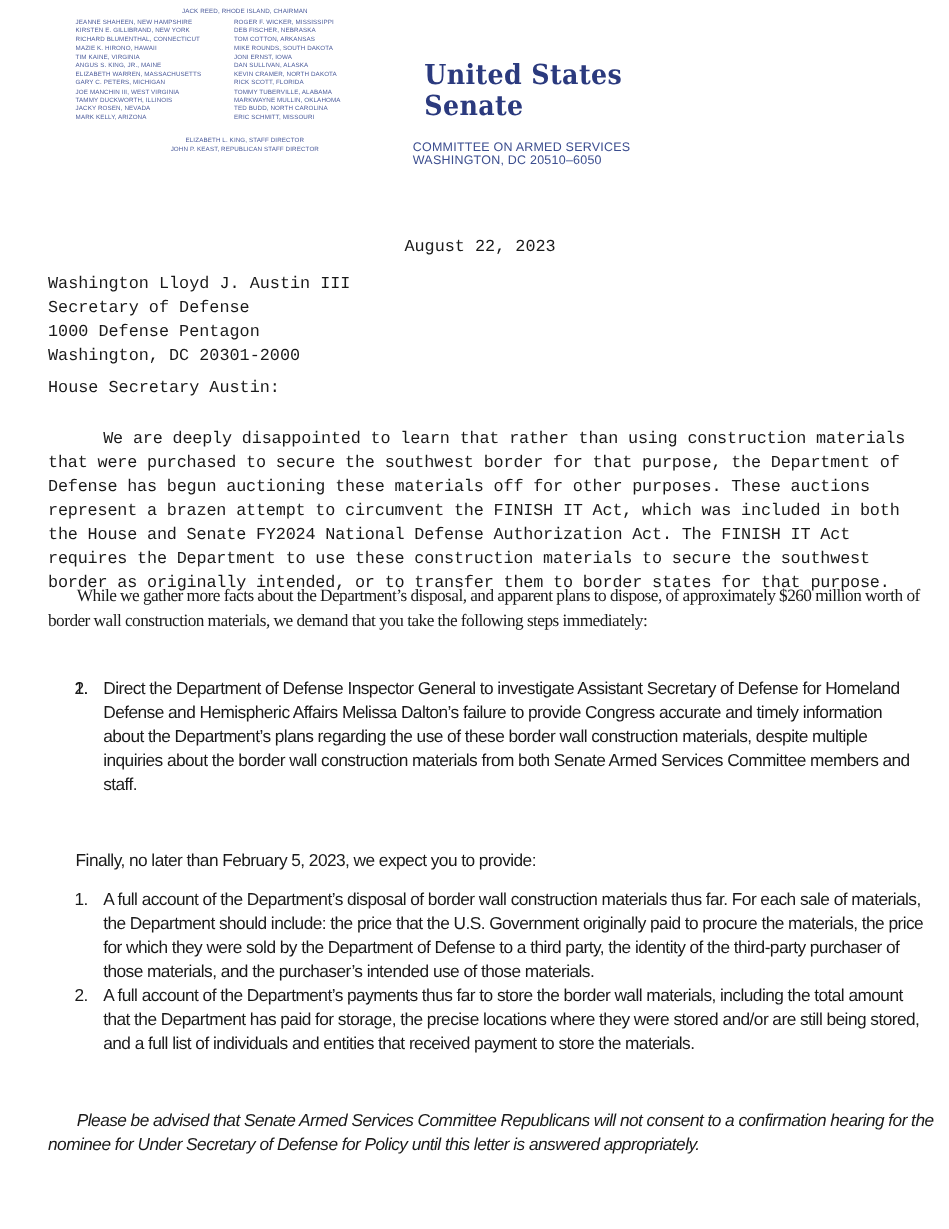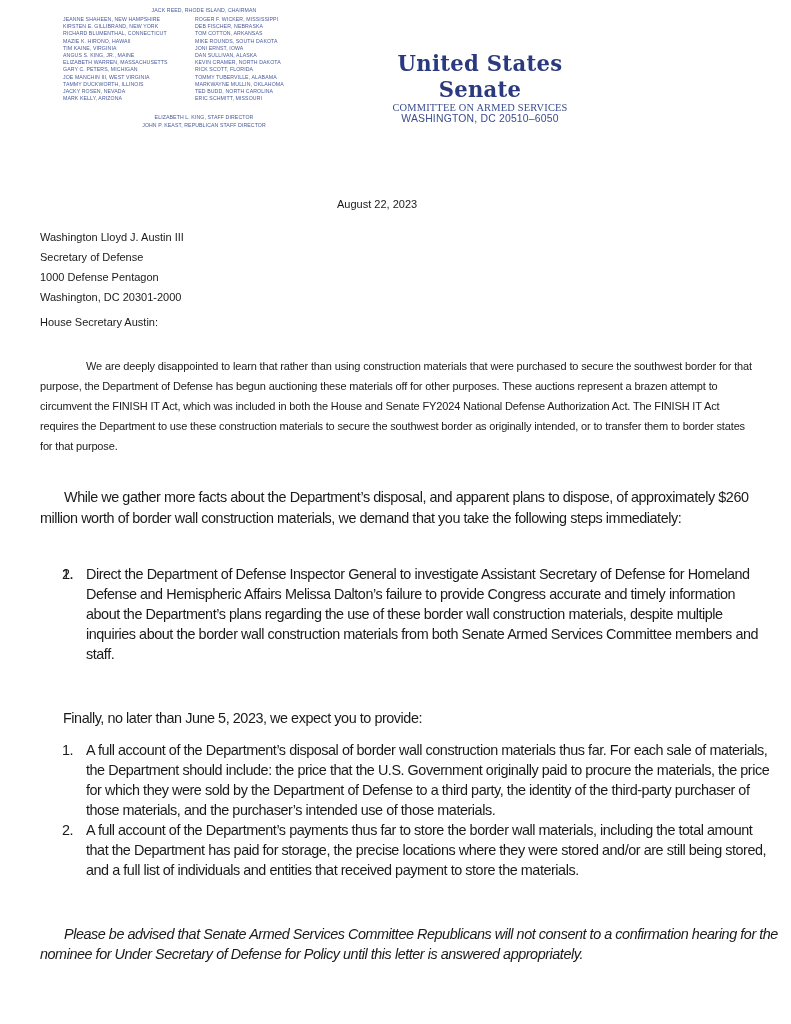--- a/index.html
+++ b/index.html
@@ -8,34 +8,34 @@
 
   
   .lh-left { position: absolute; left: 63px; top: 6px; width: 262px; font-family: "Liberation Sans", sans-serif; color: #4a5a9a; font-size: 5.2px; letter-spacing: 0.1px; }
   .lh-chair { text-align: center; margin-left: 20px; line-height: 8px; }
   .lh-cols { display: flex; margin-top: 2px; }
   .lh-col { width: 130px; }
   .lh-col div { line-height: 7.2px; white-space: nowrap; }
   .lh-col.right { padding-left: 2px; }
   .lh-staff { text-align: center; margin-top: 12px; margin-left: 20px; line-height: 7.4px; }
 
-  .lh-right { position: absolute; left: 360px; top: 50px; width: 240px; text-align: center; color: #2e3c7c; }
+  .lh-right { position: absolute; left: 344px; top: 50px; width: 240px; color: #2e3c7c; }
   .senate-title { font-family: "DejaVu Serif", serif; font-weight: bold; font-size: 23px; letter-spacing: 0.3px; color: #2b3a7e; line-height: 26px; transform: scaleX(0.92); }
-  .committee { font-family: Liberation Serif, serif; font-size: 10.4px; color: #3b4d8f; margin-top: 0; letter-spacing: 0.2px; }
+  .committee { font-family: Liberation Sans, sans-serif; font-size: 10.4px; color: #3b4d8f; margin-top: 16px; letter-spacing: 0.2px; }
   .washington { font-family: "Liberation Sans", sans-serif; font-size: 10.4px; color: #3b4d8f; margin-top: 0; letter-spacing: 0.2px; }
 
   
-  .serif { font-family: Liberation Sans, sans-serif; font-size: 11px; }
+  .serif { font-family: Liberation Mono, monospace; font-size: 14px; }
   .cond { font-family: "Liberation Sans", sans-serif; font-size: 14.4px; letter-spacing: -0.45px; }
   .date { position: absolute; left: 337px; top: 198px; }
   .addr { position: absolute; left: 40px; top: 227px; line-height: 20px; }
   .salutation { position: absolute; left: 40px; top: 316px; }
   .p1 { position: absolute; left: 40px; top: 356px; width: 720px; line-height: 20px; text-indent: 46px; letter-spacing: -0.15px; }
 
-  .p2 { position: absolute; left: 40px; top: 487px; width: 740px; line-height: 20.5px; text-indent: 24px; }
+  .p2 { position: absolute; left: 40px; top: 487px; width: 740px; line-height: 20.5px; text-indent: 24px; font-family: Liberation Serif, serif; }
   .list { position: absolute; left: 62px; width: 710px; margin: 0; padding: 0; list-style: none; line-height: 20px; }
   .list li { position: relative; padding-left: 24px; }
   .list li .num { position: absolute; left: 0; top: 0; }
   .list1 { top: 564px; }
   .p3 { position: absolute; left: 63px; top: 708px; line-height: 20px; }
   .list2 { top: 740px; }
   .p4 { position: absolute; left: 40px; top: 924px; width: 740px; line-height: 20px; text-indent: 24px; font-style: italic; }
 </style>
 </head>
 <body>
@@ -99,21 +99,21 @@
 
   <div class="p1 serif">We are deeply disappointed to learn that rather than using construction materials that were purchased to secure the southwest border for that purpose, the Department of Defense has begun auctioning these materials off for other purposes.  These auctions represent a brazen attempt to circumvent the FINISH IT Act, which was included in both the House and Senate FY2024 National Defense Authorization Act.  The FINISH IT Act requires the Department to use these construction materials to secure the southwest border as originally intended, or to transfer them to border states for that purpose.</div>
 
   <div class="p2 cond">While we gather more facts about the Department’s disposal, and apparent plans to dispose, of approximately $260 million worth of border wall construction materials, we demand that you take the following steps immediately:</div>
 
   <ol class="list list1 cond">
     <li><span class="num">1.</span></li>
     <li><span class="num">2.</span><span>Direct the Department of Defense Inspector General to investigate Assistant Secretary of Defense for Homeland Defense and Hemispheric Affairs Melissa Dalton’s failure to provide Congress accurate and timely information about the Department’s plans regarding the use of these border wall construction materials, despite multiple inquiries about the border wall construction materials from both Senate Armed Services Committee members and staff.</span></li>
   </ol>
 
-  <div class="p3 cond">Finally, no later than June 5, 2023, we expect you to provide:</div>
+  <div class="p3 cond">Finally, no later than February 5, 2023, we expect you to provide:</div>
 
   <ol class="list list2 cond">
     <li><span class="num">1.</span><span>A full account of the Department’s disposal of border wall construction materials thus far. For each sale of materials, the Department should include: the price that the U.S. Government originally paid to procure the materials, the price for which they were sold by the Department of Defense to a third party, the identity of the third-party purchaser of those materials, and the purchaser’s intended use of those materials.</span></li>
     <li><span class="num">2.</span><span>A full account of the Department’s payments thus far to store the border wall materials, including the total amount that the Department has paid for storage, the precise locations where they were stored and/or are still being stored, and a full list of individuals and entities that received payment to store the materials.</span></li>
   </ol>
 
   <div class="p4 cond">Please be advised that Senate Armed Services Committee Republicans will not consent to a confirmation hearing for the nominee for Under Secretary of Defense for Policy until this letter is answered appropriately.</div>
 </div>
 
 </body></html>

